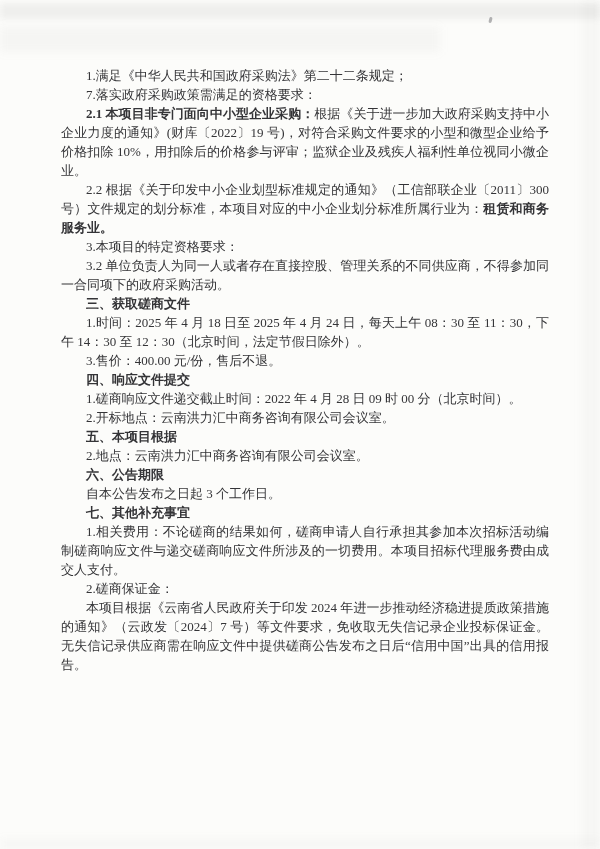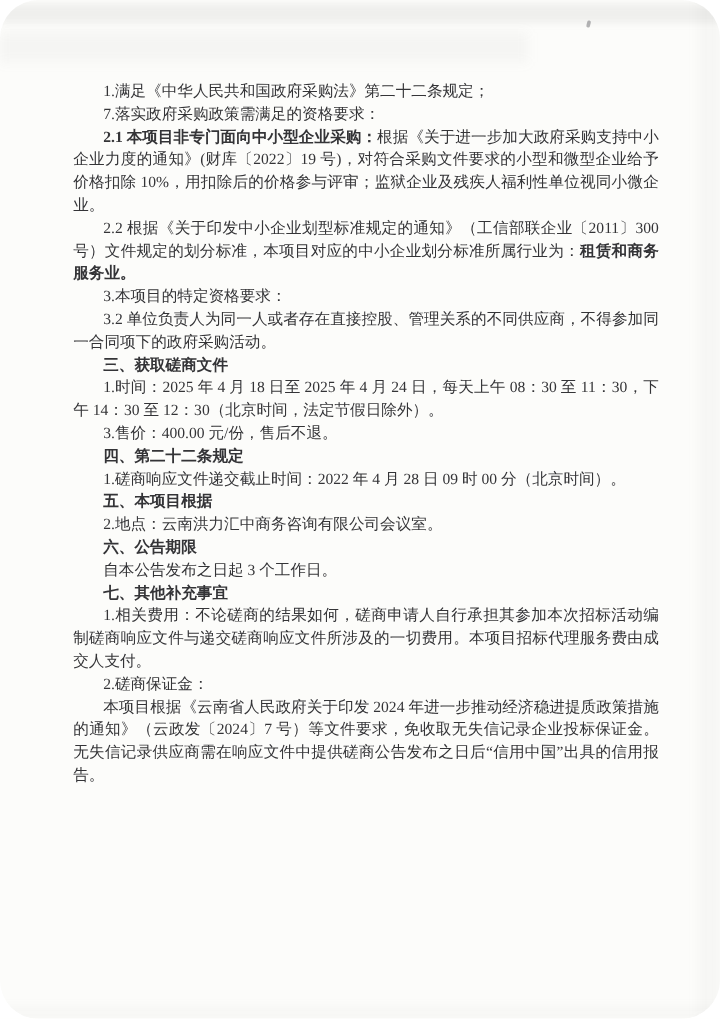--- a/index.html
+++ b/index.html
@@ -68,38 +68,39 @@
     margin: 0;
     text-indent: 25px;
   }
   .seg-bold {
     font-weight: 700;
   }
 </style>
 </head>
 <body>
 
-<div class="stage" style="background: rgb(252, 252, 250); border-radius: 32px;">
+<div class="stage" style="background: rgb(252, 252, 250);">
   <div class="smudge smudge-top1"></div>
   <div class="smudge smudge-top2"></div>
   <div class="smudge smudge-right"></div>
   <div class="smudge smudge-bottom"></div>
   <div class="speck"></div>
   <div class="doc" style="color: rgb(52, 52, 55);">
       <p class="para"><span>1.满足《中华人民共和国政府采购法》第二十二条规定；</span></p>
       <p class="para"><span>7.落实政府采购政策需满足的资格要求：</span></p>
       <p class="para"><span class="seg-bold">2.1 本项目非专门面向中小型企业采购：</span><span>根据《关于进一步加大政府采购支持中小企业力度的通知》(财库〔2022〕19 号)，对符合采购文件要求的小型和微型企业给予价格扣除 10%，用扣除后的价格参与评审；监狱企业及残疾人福利性单位视同小微企业。</span></p>
       <p class="para"><span>2.2 根据《关于印发中小企业划型标准规定的通知》（工信部联企业〔2011〕300 号）文件规定的划分标准，本项目对应的中小企业划分标准所属行业为：</span><span class="seg-bold">租赁和商务服务业。</span></p>
       <p class="para"><span>3.本项目的特定资格要求：</span></p>
       <p class="para"><span>3.2 单位负责人为同一人或者存在直接控股、管理关系的不同供应商，不得参加同一合同项下的政府采购活动。</span></p>
       <p class="para"><span class="seg-bold">三、获取磋商文件</span></p>
       <p class="para"><span>1.时间：2025 年 4 月 18 日至 2025 年 4 月 24 日，每天上午 08：30 至 11：30，下午 14：30 至 12：30（北京时间，法定节假日除外）。</span></p>
       <p class="para"><span>3.售价：400.00 元/份，售后不退。</span></p>
-      <p class="para"><span class="seg-bold">四、第二十二条规定</span></p>
+      <p class="para"><span class="seg-bold">四、响应文件提交</span></p>
       <p class="para"><span>1.磋商响应文件递交截止时间：2022 年 4 月 28 日 09 时 00 分（北京时间）。</span></p>
+      <p class="para"><span>2.开标地点：云南洪力汇中商务咨询有限公司会议室。</span></p>
       <p class="para"><span class="seg-bold">五、本项目根据</span></p>
       <p class="para"><span>2.地点：云南洪力汇中商务咨询有限公司会议室。</span></p>
       <p class="para"><span class="seg-bold">六、公告期限</span></p>
       <p class="para"><span>自本公告发布之日起 3 个工作日。</span></p>
       <p class="para"><span class="seg-bold">七、其他补充事宜</span></p>
       <p class="para"><span>1.相关费用：不论磋商的结果如何，磋商申请人自行承担其参加本次招标活动编制磋商响应文件与递交磋商响应文件所涉及的一切费用。本项目招标代理服务费由成交人支付。</span></p>
       <p class="para"><span>2.磋商保证金：</span></p>
       <p class="para"><span>本项目根据《云南省人民政府关于印发 2024 年进一步推动经济稳进提质政策措施的通知》（云政发〔2024〕7 号）等文件要求，免收取无失信记录企业投标保证金。无失信记录供应商需在响应文件中提供磋商公告发布之日后“信用中国”出具的信用报告。</span></p>
     </div>
 </div>

